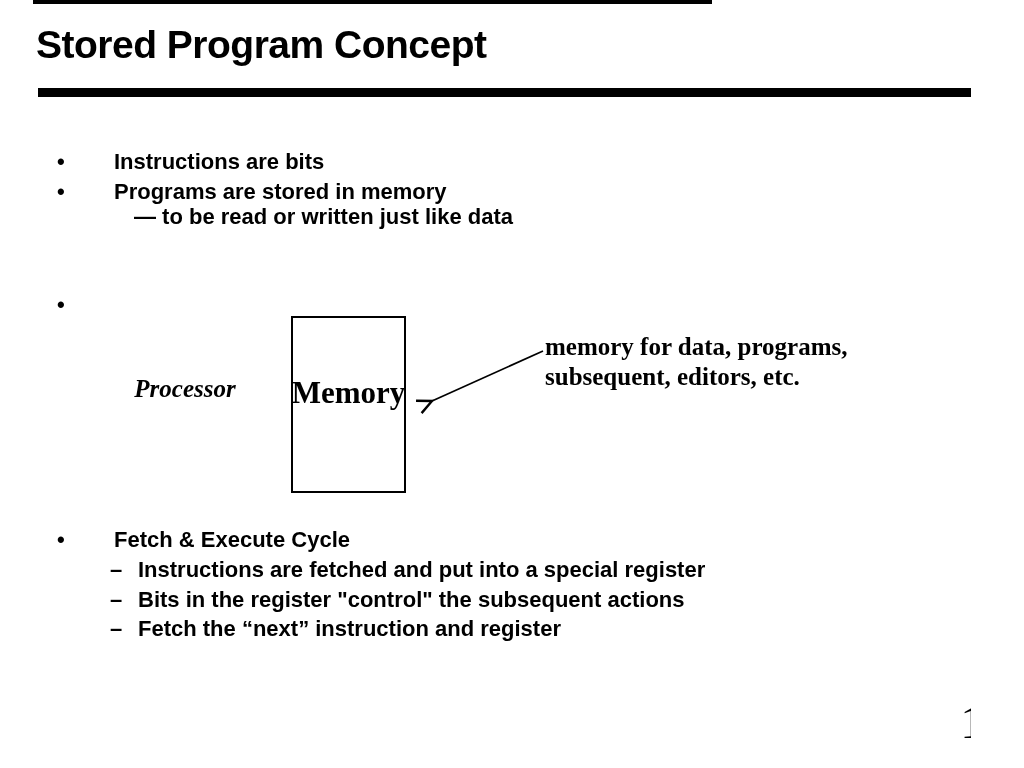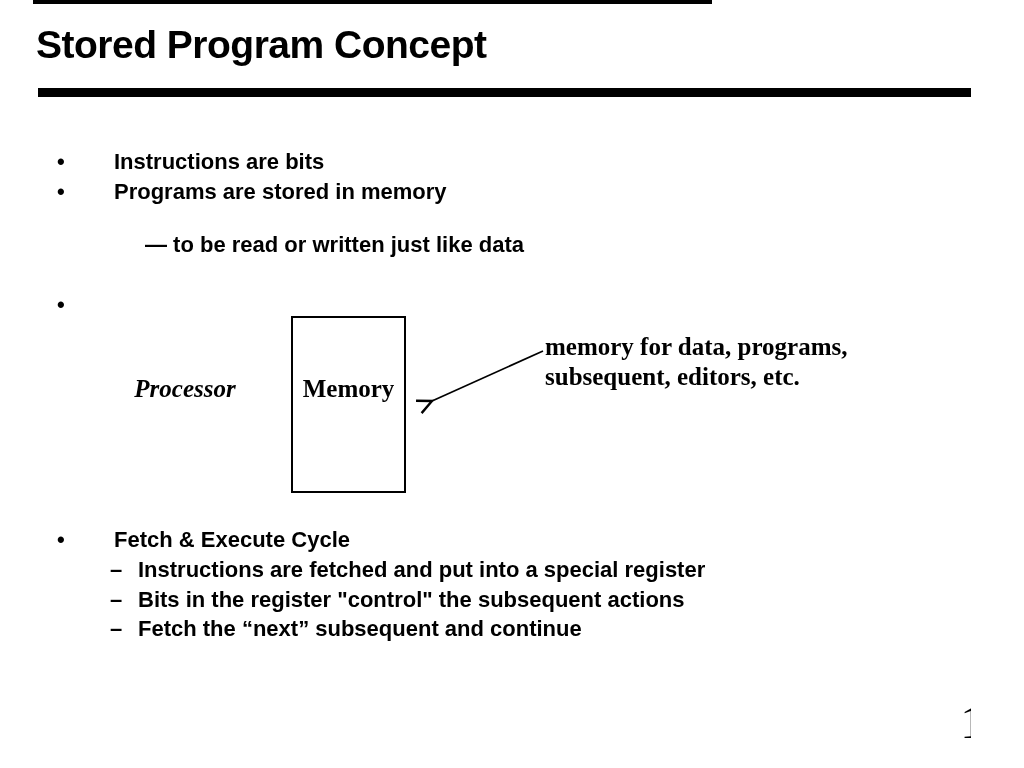--- a/index.html
+++ b/index.html
@@ -36,21 +36,21 @@
   .line {
     position: absolute;
     left: 0; width: 1024px;
     font-weight: bold;
     font-size: 22px;
     line-height: 1.25;
     white-space: nowrap;
   }
   .line .b  { position: absolute; left: 57px; }   
   .line .t  { position: absolute; left: 82px; margin-left: 32px; }   
-  .line .c  { position: absolute; left: 145px; margin-top: 28px; }  
+  .line .c  { position: absolute; left: 134px; }  
   .line .d  { position: absolute; left: 110px; }  
   .line .st { position: absolute; left: 138px; }  
 
   .serif { font-family: "Liberation Serif", serif; font-weight: bold; }
 
   .memory-box {
     position: absolute;
     left: 291px; top: 316px;
     width: 111px; height: 173px;
     border: 2px solid #000000;
@@ -63,21 +63,21 @@
     text-align: center;
     font-size: 25px;
     white-space: nowrap;
     font-style: italic;
   }
   .memory-label {
     position: absolute;
     left: 291px; top: 375px;
     width: 115px;
     text-align: center;
-    font-size: 25px;
+    font-size: 31px;
     white-space: nowrap;
   }
   .annotation {
     position: absolute;
     left: 545px; top: 332px;
     width: 370px;
     text-align: left;
     font-size: 25px;
     line-height: 30px;
     white-space: nowrap;
@@ -150,18 +150,18 @@
   <div class="line" style="top:556px">
     <span class="d">–</span>
     <span class="st">Instructions are fetched and put into a special register</span>
   </div>
   <div class="line" style="top:586px">
     <span class="d">–</span>
     <span class="st">Bits in the register "control" the subsequent actions</span>
   </div>
   <div class="line" style="top:615px">
     <span class="d">–</span>
-    <span class="st">Fetch the “next” subsequent and continue</span>
+    <span class="st">Fetch the “next” instruction and register</span>
   </div>
 
   <div class="page-number">1</div>
 
 </div>
 
 </body></html>

